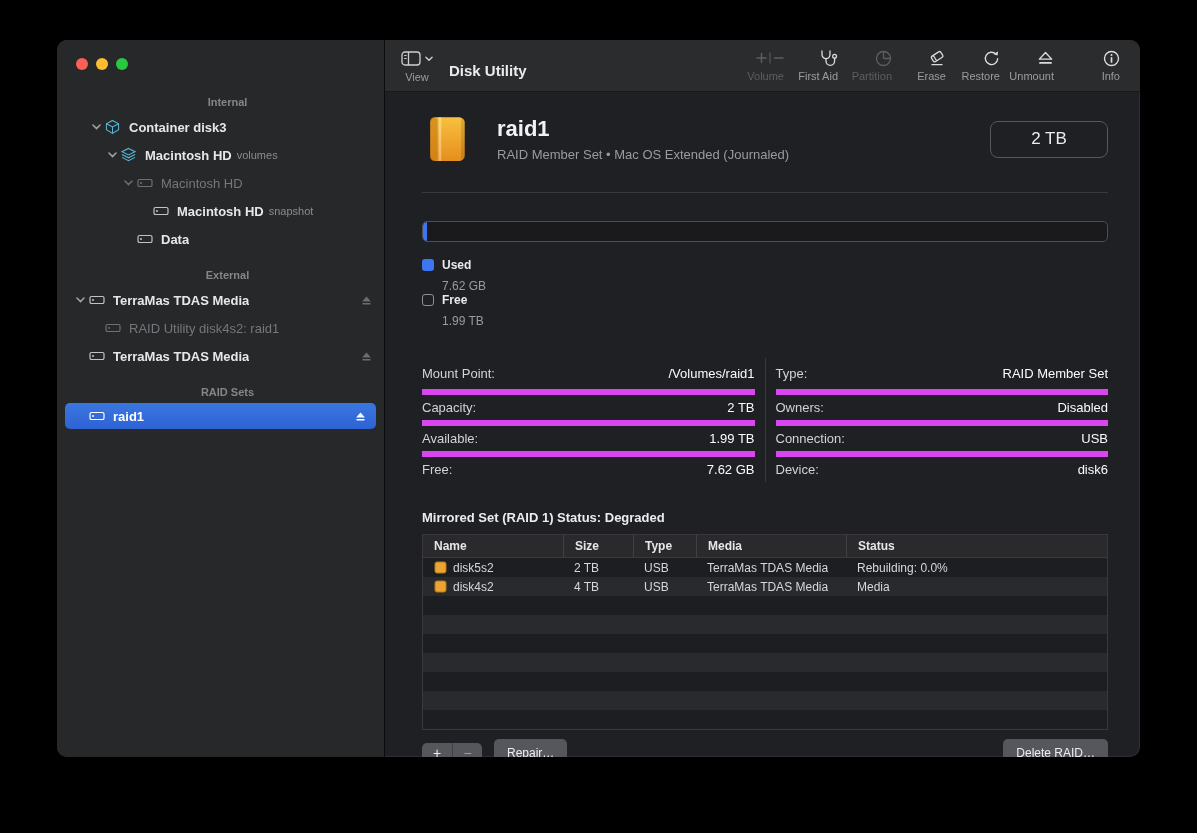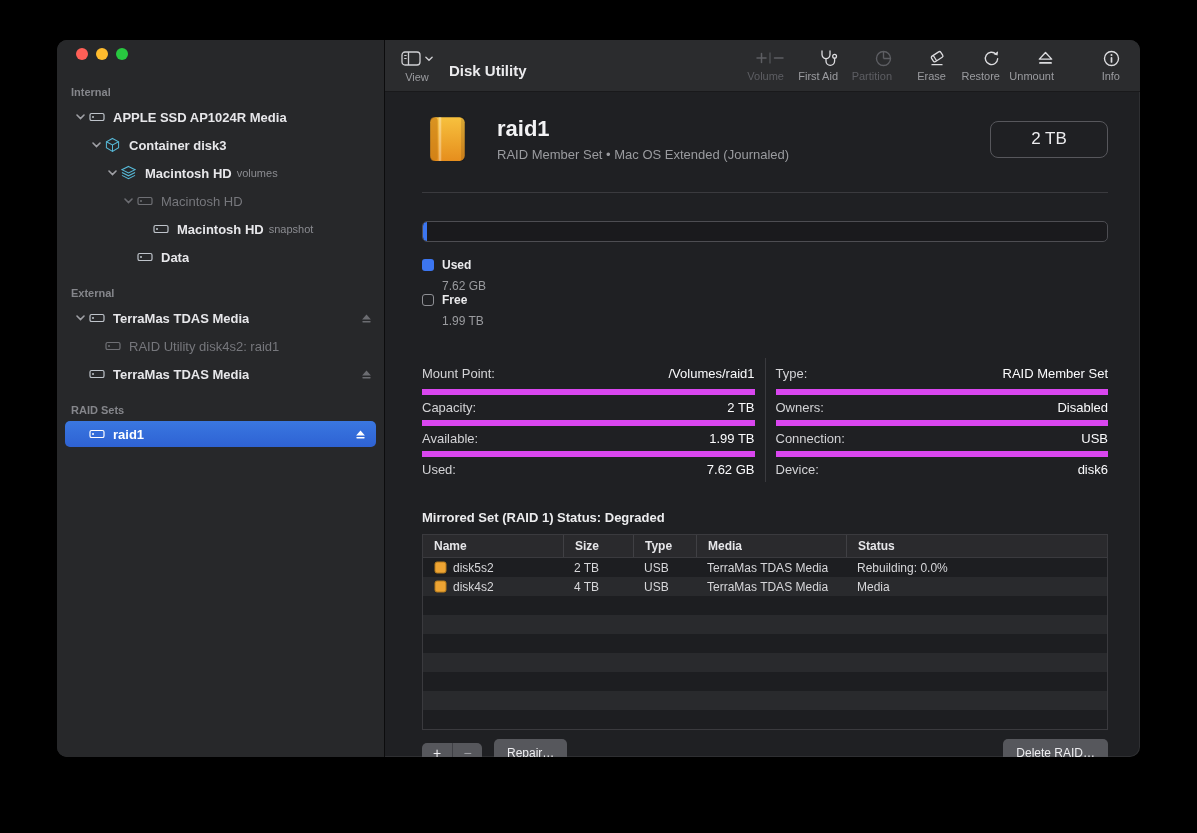--- a/index.html
+++ b/index.html
@@ -12,21 +12,21 @@
   }
   .window {
     position:absolute; left:57px; top:40px; width:1083px; height:717px;
     border-radius:10px; display:flex; overflow:hidden;
     background:#1f2023;
     box-shadow:0 28px 70px rgba(0,0,0,.7), inset 0 0 0 1px rgba(255,255,255,.07);
   }
   
   .sidebar {
     flex:0 0 328px; width:328px; background:#27282a;
-    border-right:1px solid #0c0c0d; padding-top:8px; font-size:13px;
+    border-right:1px solid #0c0c0d; padding-top:18px; font-size:13px;text-align:center;
   }
   .traffic { display:flex; gap:8px; padding-left:19px; margin-bottom:26px; }
   .tl { width:12px; height:12px; border-radius:50%; display:inline-block; }
   .tl.red{ background:#ff5f57; } .tl.yellow{ background:#febc2e; } .tl.green{ background:#28c840; }
   .sec { font-size:11px; font-weight:700; color:#85868b; padding-left:14px; margin:16px 0 5px; }
   .sec:first-of-type { margin-top:0; }
   .srow { display:flex; align-items:center; height:28px; padding-right:12px;
           color:#e7e7ea; font-weight:600; }
   .srow.dim { color:#76777c; font-weight:400; }
   .lvl0{ padding-left:14px; } .lvl1{ padding-left:30px; } .lvl2{ padding-left:46px; }
@@ -124,34 +124,20 @@
 
   <aside class="sidebar">
     <div class="traffic">
       <span class="tl red"></span>
       <span class="tl yellow"></span>
       <span class="tl green"></span>
     </div>
 
     <div class="sec">Internal</div>
 
-    <div class="srow lvl0">
-      <span class="chev">
-        <svg width="9" height="6" viewBox="0 0 9 6">
-            <path d="M1 1l3.5 3.5L8 1" fill="none" stroke="currentColor" stroke-width="1.6" stroke-linecap="round"></path>
-          </svg>
-      </span>
-      <span class="sicon ic-silver">
-        <svg width="16" height="16" viewBox="0 0 16 16">
-            <rect x="1" y="4.5" width="14" height="7" rx="1.6" fill="none" stroke="currentColor" stroke-width="1.2"></rect>
-            <circle cx="4" cy="8" r="1" fill="currentColor"></circle>
-          </svg>
-      </span>
-      <span class="slabel">APPLE SSD AP1024R Media</span>
-    </div>
 
     <div class="srow lvl1">
       <span class="chev">
         <svg width="9" height="6" viewBox="0 0 9 6">
             <path d="M1 1l3.5 3.5L8 1" fill="none" stroke="currentColor" stroke-width="1.6" stroke-linecap="round"></path>
           </svg>
       </span>
       <span class="sicon ic-teal">
         <svg width="15" height="16" viewBox="0 0 16 16">
             <path d="M8 1l6.5 3.5V11L8 14.8 1.5 11V4.5z" fill="none" stroke="currentColor" stroke-width="1.1"></path>
@@ -444,21 +430,21 @@
           </div>
           <div class="drow">
             <span class="dlabel">Capacity:</span>
             <span class="dval">2 TB</span>
           </div>
           <div class="drow">
             <span class="dlabel">Available:</span>
             <span class="dval">1.99 TB</span>
           </div>
           <div class="drow">
-            <span class="dlabel">Used:</span>
+            <span class="dlabel">Free:</span>
             <span class="dval">7.62 GB</span>
           </div>
         </div>
         <div class="vdiv"></div>
         <div class="dcol">
           <div class="drow">
             <span class="dlabel">Type:</span>
             <span class="dval">RAID Member Set</span>
           </div>
           <div class="drow">

